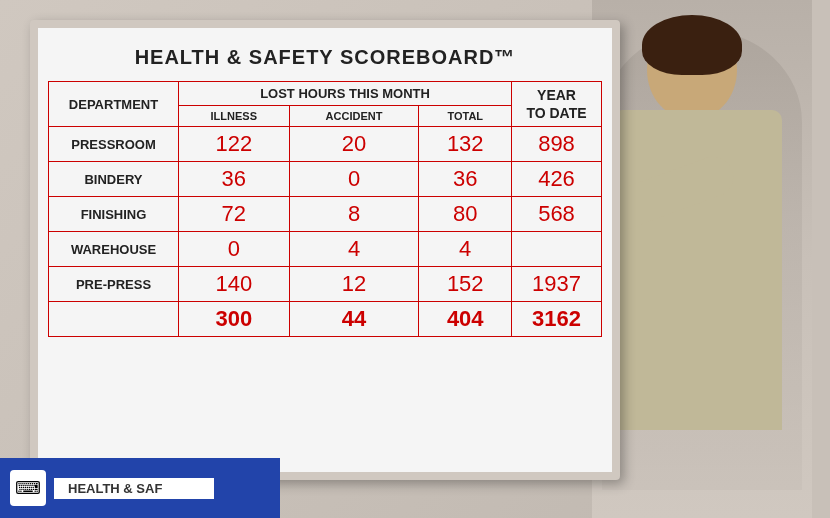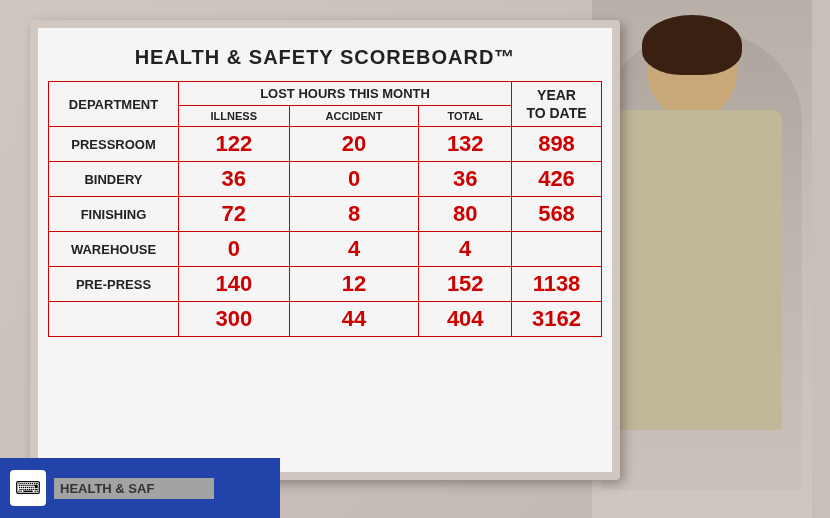--- a/index.html
+++ b/index.html
@@ -101,21 +101,21 @@
 
     .dept-name {
       font-size: 13px;
       font-weight: bold;
       color: #222;
       text-align: center;
     }
 
     .value-cell {
       font-size: 22px;
-      font-weight: bold;
+      font-weight: normal;
       color: #cc0000;
       text-align: center;
     }
 
     .total-row td {
       font-size: 22px;
       font-weight: bold;
       color: #cc0000;
     }
 
@@ -152,23 +152,23 @@
       gap: 4px;
     }
 
     .banner-free {
       font-size: 12px;
       font-weight: bold;
       color: #ffdd00;
     }
 
     .banner-input {
-      background: #a3a3a3;
+      background: #ffffff;
       border: none;
-      padding: 3px 6px;
+      padding: 3px 14px;
       font-size: 13px;
       font-weight: bold;
       color: #333;
       width: 160px;
     }
   </style>
 </head>
 <body>
 
 <div class="scene">
@@ -231,21 +231,21 @@
             <td class="value-cell">0</td>
             <td class="value-cell">4</td>
             <td class="value-cell">4</td>
             <td class="value-cell"></td>
           </tr>
           <tr>
             <td class="dept-name">PRE-PRESS</td>
             <td class="value-cell">140</td>
             <td class="value-cell">12</td>
             <td class="value-cell">152</td>
-            <td class="value-cell">1138</td>
+            <td class="value-cell">1937</td>
           </tr>
         </tbody>
       <tfoot id="table-foot">
       <tr class="total-row">
             <td style="border: 1.5px solid rgb(204, 0, 0);"></td>
             <td style="border: 1.5px solid rgb(204, 0, 0); text-align: center; font-size: 22px; font-weight: bold; color: rgb(204, 0, 0);">300</td>
             <td style="border: 1.5px solid rgb(204, 0, 0); text-align: center; font-size: 22px; font-weight: bold; color: rgb(204, 0, 0); margin-left: 23px;">44</td>
             <td style="border: 1.5px solid rgb(204, 0, 0); text-align: center; font-size: 22px; font-weight: bold; color: rgb(204, 0, 0);">404</td>
             <td style="border: 1.5px solid rgb(204, 0, 0); text-align: center; font-size: 22px; font-weight: bold; color: rgb(204, 0, 0);">3162</td>
           </tr>

